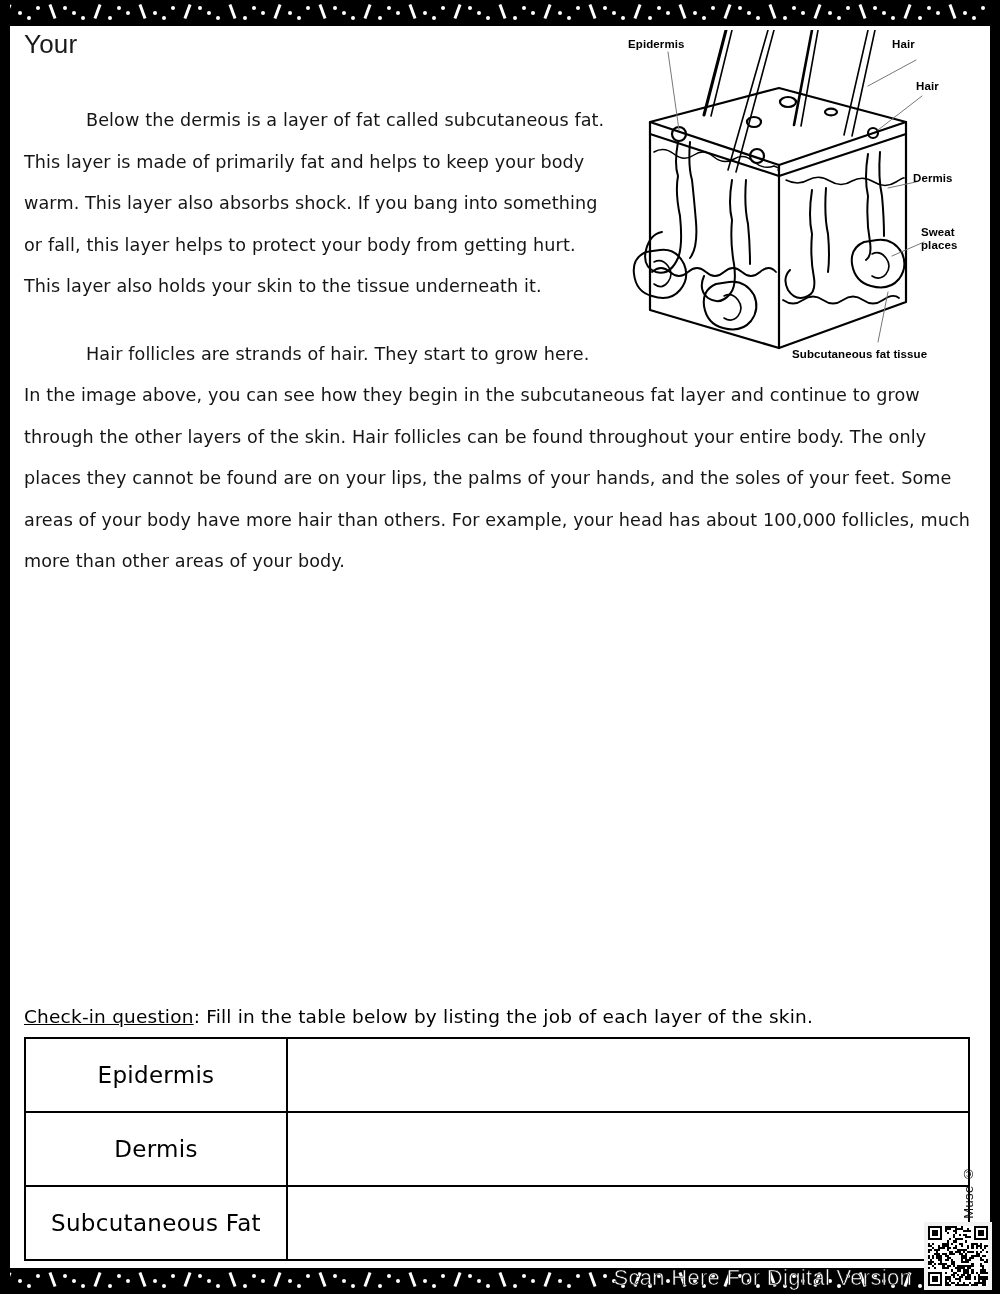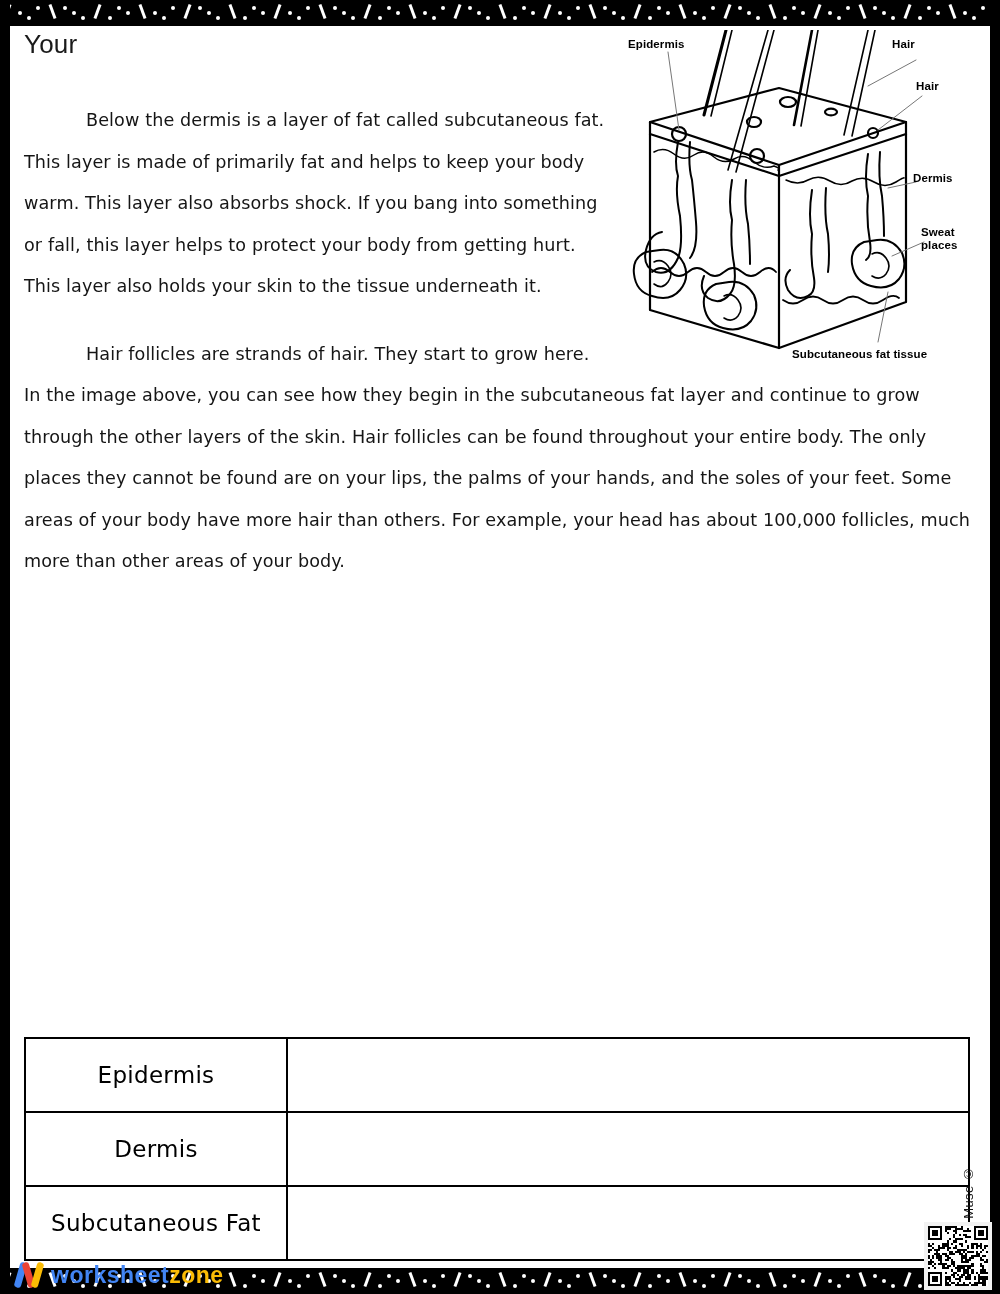--- a/index.html
+++ b/index.html
@@ -522,20 +522,23 @@
           <span>Sweat</span><br>
           <span>places</span>
         </div>
         <div class="diag-label lbl-subq">Subcutaneous fat tissue</div>
       </div>
 
       <p class="gap">Below the dermis is a layer of fat called subcutaneous fat. This layer is made of primarily fat and helps to keep your body warm. This layer also absorbs shock. If you bang into something or fall, this layer helps to protect your body from getting hurt. This layer also holds your skin to the tissue underneath it.</p>
       <p class="gap">Hair follicles are strands of hair. They start to grow here. In the image above, you can see how they begin in the subcutaneous fat layer and continue to grow through the other layers of the skin. Hair follicles can be found throughout your entire body. The only places they cannot be found are on your lips, the palms of your hands, and the soles of your feet. Some areas of your body have more hair than others. For example, your head has about 100,000 follicles, much more than other areas of your body.</p>
     </div>
 
+    <div class="checkin">
+      <span class="u">Check-in question</span><span>: Fill in the table below by listing the job of each layer of the skin.</span>
+    </div>
 
     <table class="answer-table">
       <tbody>
         <tr>
           <td class="label-cell">Epidermis</td>
           <td></td>
         </tr>
         <tr>
           <td class="label-cell">Dermis</td>
           <td></td>
@@ -543,29 +546,22 @@
         <tr>
           <td class="label-cell">Subcutaneous Fat</td>
           <td></td>
         </tr>
       </tbody>
     </table>
 
     <div class="copyright-vert">ng Muse ©</div>
   </div>
 
-  <div class="wz-logo">
-    <span class="wz-mark">
-      <i class="b1"></i>
-        <i class="b2"></i>
-        <i class="b3"></i>
-    </span>
-    <span class="wz-text"><span class="w1">worksheet</span><span class="w2">zone</span></span>
-  </div>
-
+
+  <div class="scan-text">Scan Here For Digital Version</div>
 
   <div class="qr-box">
     <svg width="60" height="60" viewBox="0 0 29 29" xmlns="http://www.w3.org/2000/svg" shape-rendering="crispEdges">
       <rect width="29" height="29" fill="#fff"></rect>
       <g fill="#000" id="qr-cells">
           <rect x="0" y="0" width="1" height="1"></rect>
           <rect x="1" y="0" width="1" height="1"></rect>
           <rect x="2" y="0" width="1" height="1"></rect>
           <rect x="3" y="0" width="1" height="1"></rect>
           <rect x="4" y="0" width="1" height="1"></rect>

